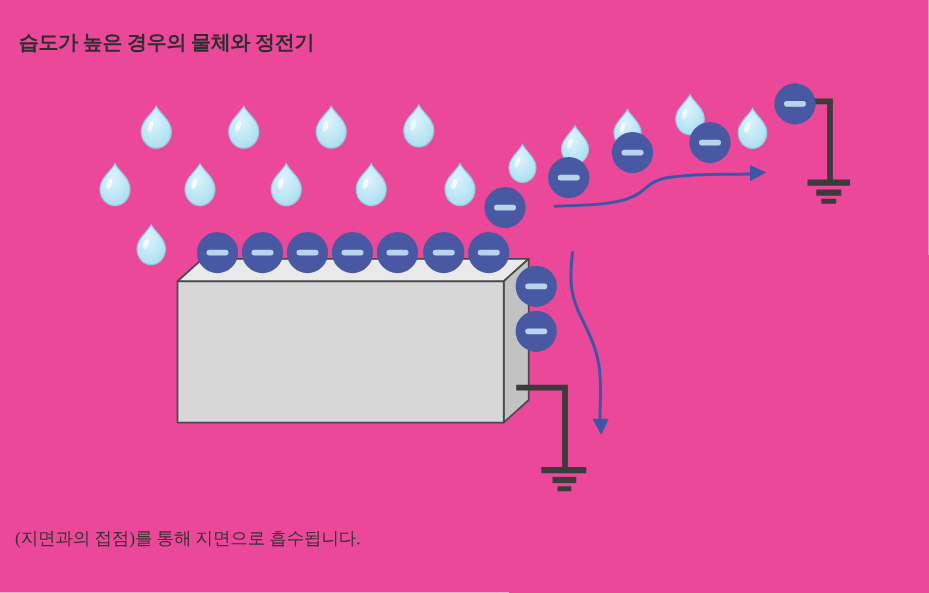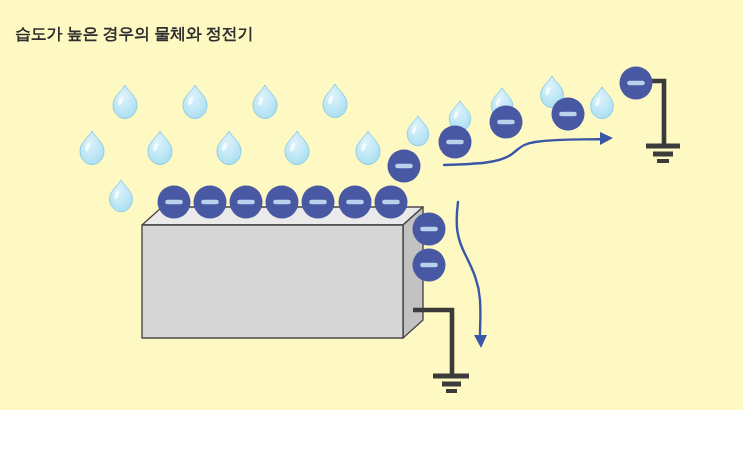--- a/index.html
+++ b/index.html
@@ -1,18 +1,18 @@
 <!DOCTYPE html>
 <html><head>
 <meta charset="utf-8">
 <style>
   html,body{margin:0;padding:0;background:#fff;}
   .page{
-    position:relative;width:743px;height:410px;background:#fef9c3;
-    font-family:Liberation Sans, sans-serif;overflow:hidden;
+    position:relative;width:743px;height:474px;background:#ec4899;
+    font-family:Liberation Serif, serif;overflow:hidden;
   }
   .title{
     position:absolute;left:15px;top:24px;margin:0;
     font-size:16px;font-weight:700;letter-spacing:-0.2px;
   }
   .diagram-svg{position:absolute;left:0;top:0;}
   .caption{
     position:absolute;left:12px;top:420px;
     font-size:14px;line-height:23px;letter-spacing:-0.1px;
   }
@@ -101,15 +101,16 @@
           <polygon points="613,138 600,132 600,145" fill="#3a57a7"></polygon>
         </g>
         <g>
           <path d="M458,202 C455,226 457,238 465,254 C473,270 479,283 480,300 C481,315 480,324 480,334" fill="none" stroke="#3a57a7" stroke-width="2.4" stroke-linecap="round"></path>
           <polygon points="481,348 474,335 487,335" fill="#3a57a7"></polygon>
         </g>
       </g>
   </svg>
 
   <div class="caption" style="color: rgb(51, 51, 51);">
+    <div>(지면과의 접점)를 통해 지면으로 흡수됩니다.</div>
   </div>
 
 </div>
 
 </body></html>

